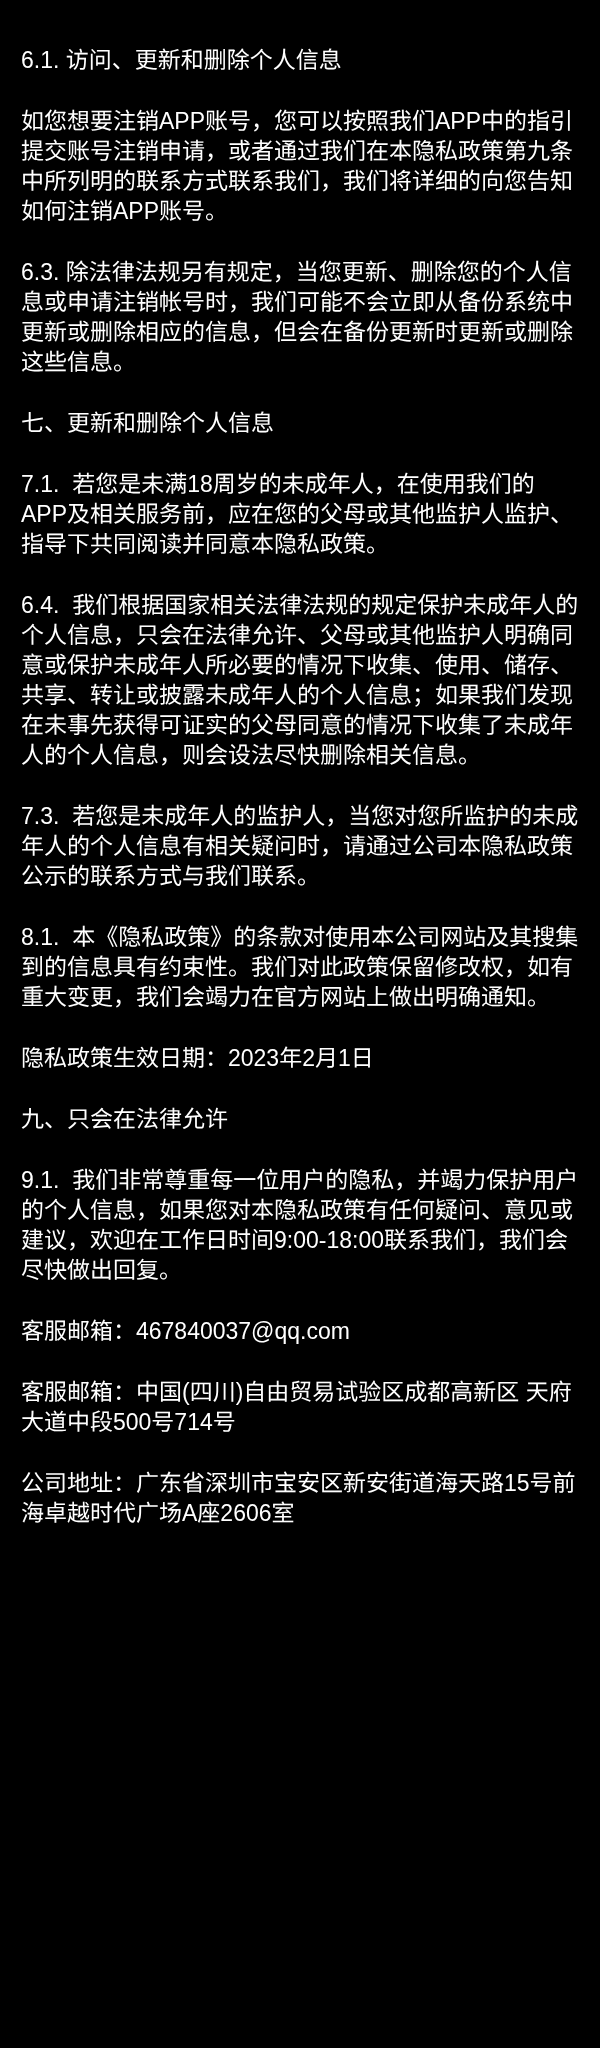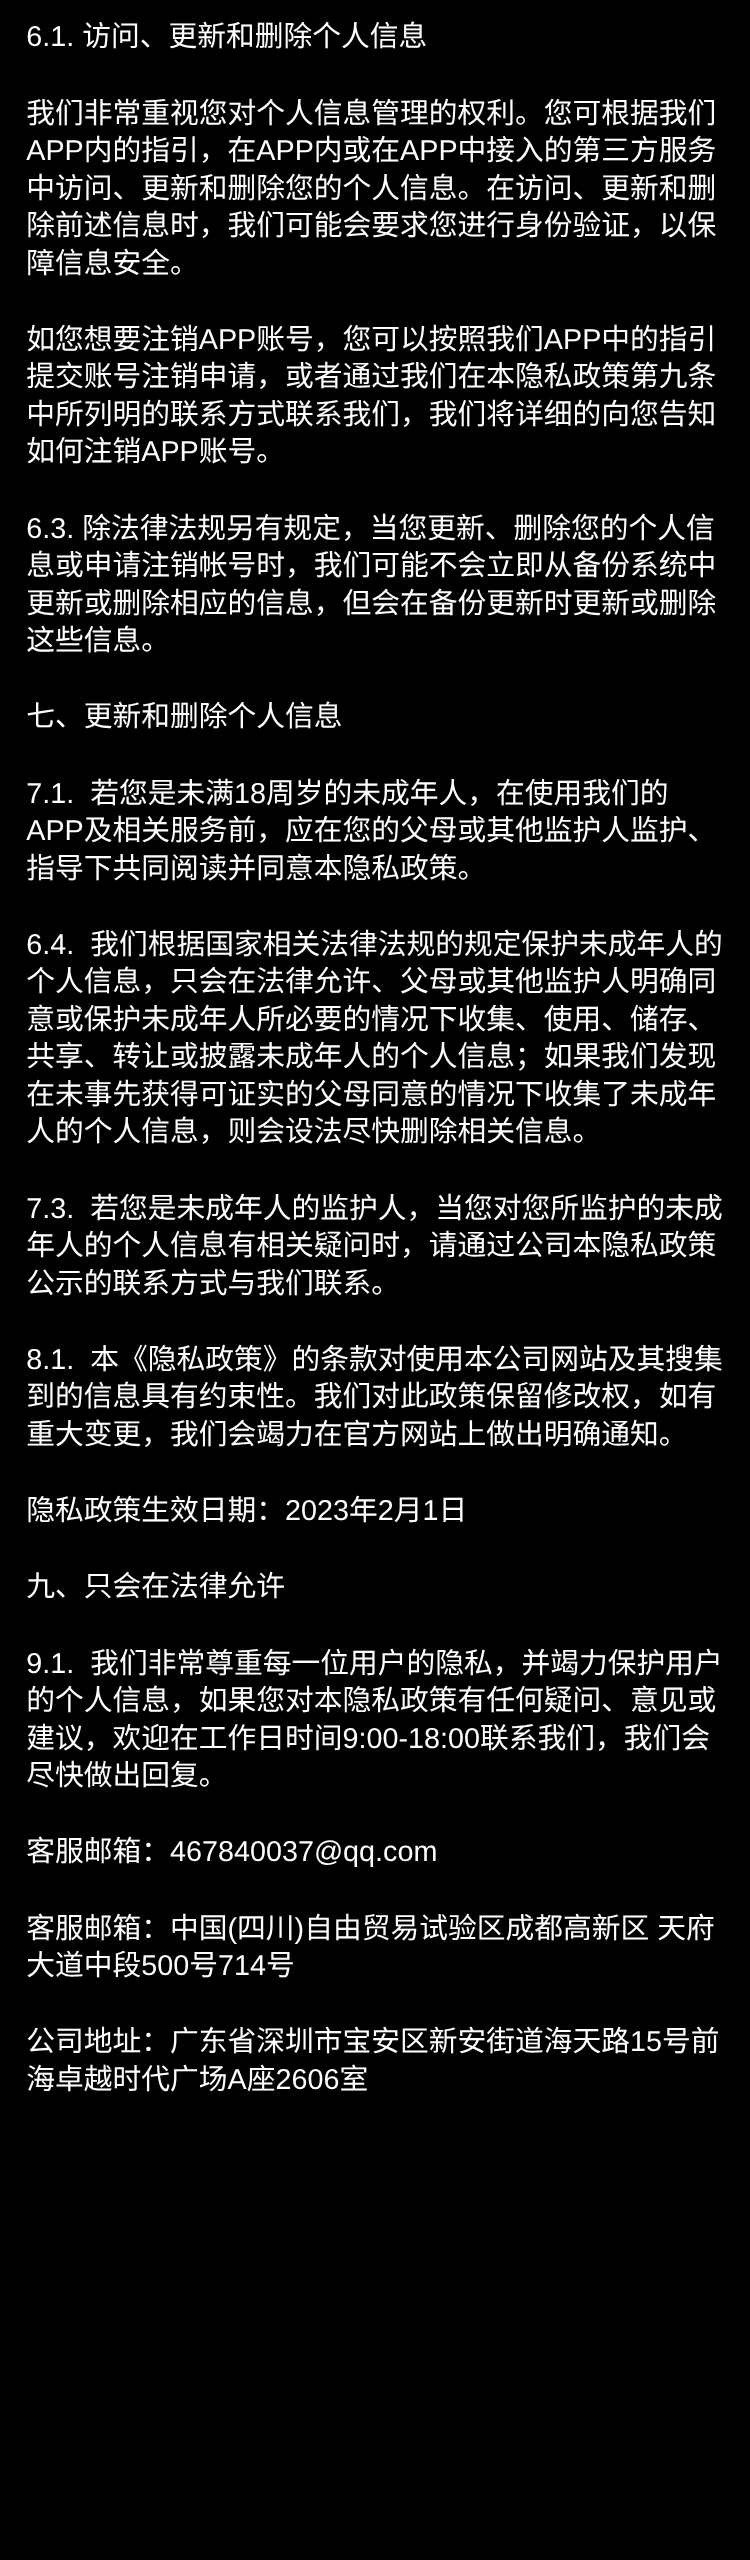--- a/index.html
+++ b/index.html
@@ -8,38 +8,37 @@
   }
   body {
     width: 600px;
     height: 2048px;
     background: #000000;
     color: #ffffff;
     font-family: "Liberation Sans", "DejaVu Sans", sans-serif;
     overflow: hidden;
   }
   .doc {
-    padding: 14px 21px 0 21px;
+    padding: 45px 21px 0 21px;
     box-sizing: border-box;
   }
   .para {
     margin: 0 0 31px 0;
     font-size: 23px;
     line-height: 30px;
     font-weight: 400;
     white-space: pre-wrap;
     text-align: left;
   }
 </style>
 </head>
 <body>
 
 <main class="doc">
   <p class="para">6.1. 访问、更新和删除个人信息</p>
-  <p class="para">我们非常重视您对个人信息管理的权利。您可根据我们APP内的指引，在APP内或在APP中接入的第三方服务中访问、更新和删除您的个人信息。在访问、更新和删除前述信息时，我们可能会要求您进行身份验证，以保障信息安全。</p>
   <p class="para">如您想要注销APP账号，您可以按照我们APP中的指引提交账号注销申请，或者通过我们在本隐私政策第九条中所列明的联系方式联系我们，我们将详细的向您告知如何注销APP账号。</p>
   <p class="para">6.3. 除法律法规另有规定，当您更新、删除您的个人信息或申请注销帐号时，我们可能不会立即从备份系统中更新或删除相应的信息，但会在备份更新时更新或删除这些信息。</p>
   <p class="para">七、更新和删除个人信息</p>
   <p class="para">7.1.  若您是未满18周岁的未成年人，在使用我们的APP及相关服务前，应在您的父母或其他监护人监护、指导下共同阅读并同意本隐私政策。</p>
   <p class="para">6.4.  我们根据国家相关法律法规的规定保护未成年人的个人信息，只会在法律允许、父母或其他监护人明确同意或保护未成年人所必要的情况下收集、使用、储存、共享、转让或披露未成年人的个人信息；如果我们发现在未事先获得可证实的父母同意的情况下收集了未成年人的个人信息，则会设法尽快删除相关信息。</p>
   <p class="para">7.3.  若您是未成年人的监护人，当您对您所监护的未成年人的个人信息有相关疑问时，请通过公司本隐私政策公示的联系方式与我们联系。</p>
   <p class="para">8.1.  本《隐私政策》的条款对使用本公司网站及其搜集到的信息具有约束性。我们对此政策保留修改权，如有重大变更，我们会竭力在官方网站上做出明确通知。</p>
   <p class="para">隐私政策生效日期：2023年2月1日</p>
   <p class="para">九、只会在法律允许</p>
   <p class="para">9.1.  我们非常尊重每一位用户的隐私，并竭力保护用户的个人信息，如果您对本隐私政策有任何疑问、意见或建议，欢迎在工作日时间9:00-18:00联系我们，我们会尽快做出回复。</p>

